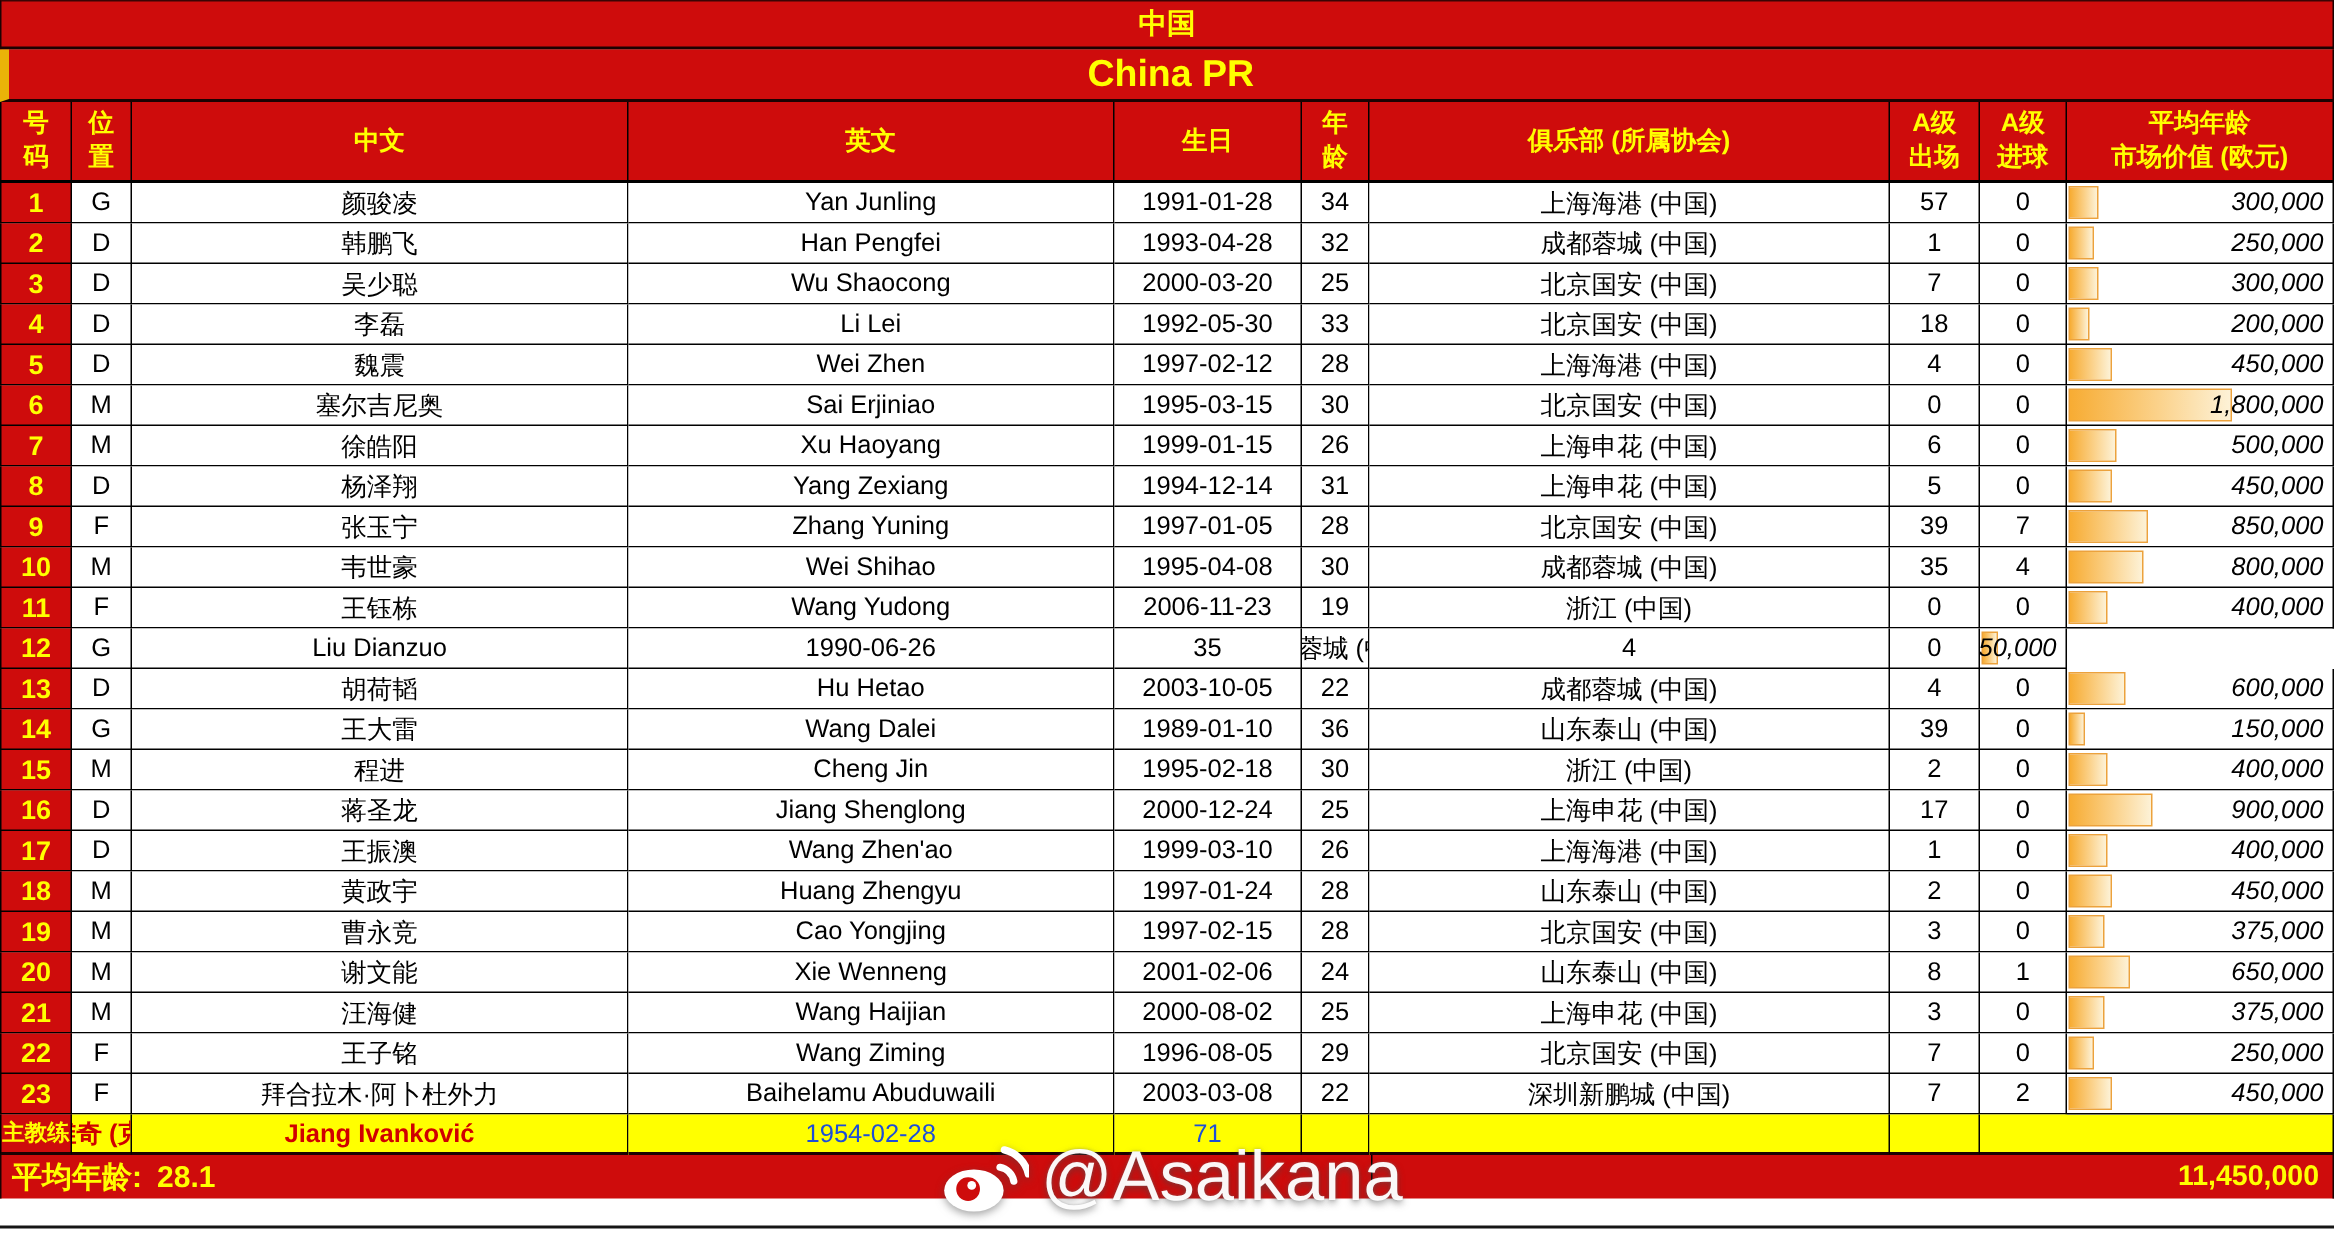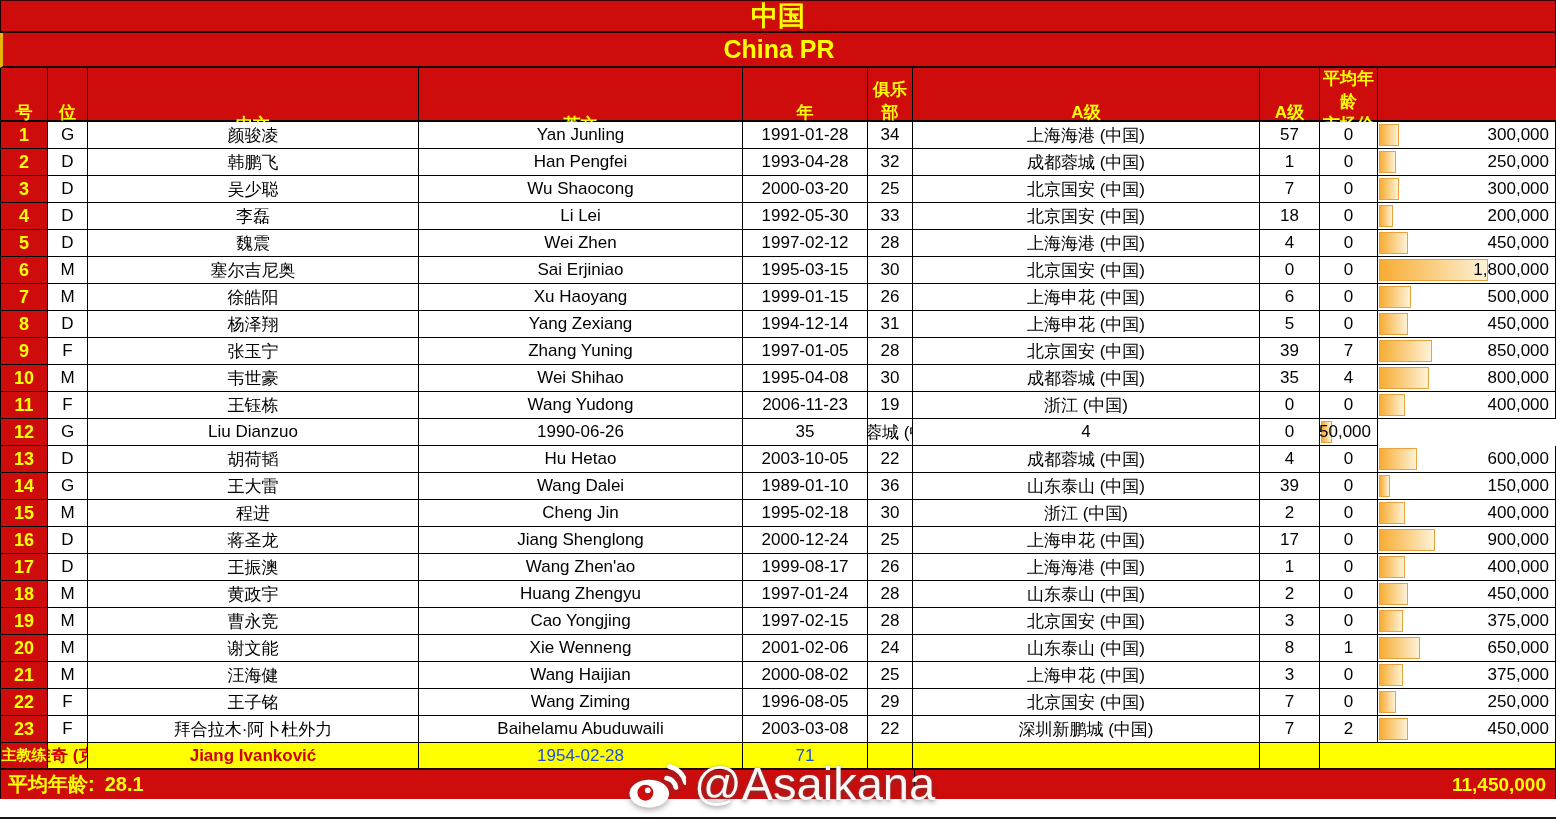--- a/index.html
+++ b/index.html
@@ -7,29 +7,29 @@
     position:relative;
     width:1556px;height:822px;
     overflow:hidden;
     background:#fff;
     font-family:"Liberation Sans","DejaVu Sans",sans-serif;
     -webkit-font-smoothing:antialiased;
   }
   .red{background:#CE0C0C;}
   .title1{
     height:33px;display:flex;align-items:center;justify-content:center;
-    color:#FFFF00;font-weight:bold;font-size:27px;
+    color:#FFFF00;font-weight:bold;font-size:19px;
     border-top:1px solid #3a0404;border-bottom:2px solid #1c0202;
     border-left:1px solid #1c0202;border-right:1px solid #1c0202;box-sizing:border-box;
   }
   .title2{
     height:35px;display:flex;align-items:center;justify-content:center;
     color:#FFFF00;font-weight:bold;font-size:25px;
     border-bottom:2px solid #1c0202;
-    border-left:3px solid #eab308;border-right:1px solid #1c0202;box-sizing:border-box;
+    border-left:6px solid #eab308;border-right:1px solid #1c0202;box-sizing:border-box;
   }
   .grid{
     display:grid;
     grid-template-columns:48px 40px 331px 324px 125px 45px 347px 60px 58px 178px;
   }
   .grid > div{box-sizing:border-box;}
   .hdr{height:52px;border-bottom:2px solid #000;}
   .hdr > div{
     display:flex;align-items:center;justify-content:center;text-align:center;
     color:#FFFF00;font-weight:bold;font-size:17px;line-height:1.35;
@@ -44,21 +44,21 @@
     overflow:hidden;white-space:nowrap;
   }
   .row > div:first-child{border-left:1px solid #000;}
   .row > div.num{background:#CE0C0C;color:#FFFF00;font-weight:bold;font-size:18px;}
   .row > div.value{justify-content:flex-end;padding-right:6px;position:relative;}
   .bar{
     position:absolute;left:1px;top:2px;bottom:2px;
     background:linear-gradient(90deg,#F7AC33 0%,#FBD28B 55%,#FDF2D7 100%);
     border:1px solid #ECA23C;
   }
-  .vtext{position:relative;z-index:1;}
+  .vtext{position:relative;z-index:1;font-style:italic;}
   .coach{height:27px;}
   .coach > div{
     height:27px;display:flex;align-items:center;justify-content:center;
     background:#FFFF00;color:#1d4ed8;font-size:17px;
     border-right:1px solid #000;border-bottom:2px solid #1c0202;
     overflow:hidden;white-space:nowrap;
   }
   .coach > div:first-child{
     background:#CE0C0C;color:#FFFF00;font-weight:bold;font-size:15px;
     border-left:1px solid #000;
@@ -92,20 +92,21 @@
   <div class="title1 red">中国</div>
   <div class="title2 red">China PR</div>
 
   <div class="grid hdr red">
     <div>号
 码</div>
     <div>位
 置</div>
     <div>中文</div>
     <div>英文</div>
+    <div>生日</div>
     <div>年
 龄</div>
     <div>俱乐部 (所属协会)</div>
     <div>A级
 出场</div>
     <div>A级
 进球</div>
     <div>平均年龄
 市场价值 (欧元)</div>
   </div>
@@ -348,21 +349,21 @@
         <div class="value">
           <div class="bar" style="width: 54px;"></div>
           <span class="vtext">900,000</span>
         </div>
       </div>
       <div class="grid row">
         <div class="num">17</div>
         <div>D</div>
         <div>王振澳</div>
         <div>Wang Zhen'ao</div>
-        <div>1999-08-17</div>
+        <div>1999-03-10</div>
         <div>26</div>
         <div>上海海港 (中国)</div>
         <div>1</div>
         <div>0</div>
         <div class="value">
           <div class="bar" style="width: 24px;"></div>
           <span class="vtext">400,000</span>
         </div>
       </div>
       <div class="grid row">

